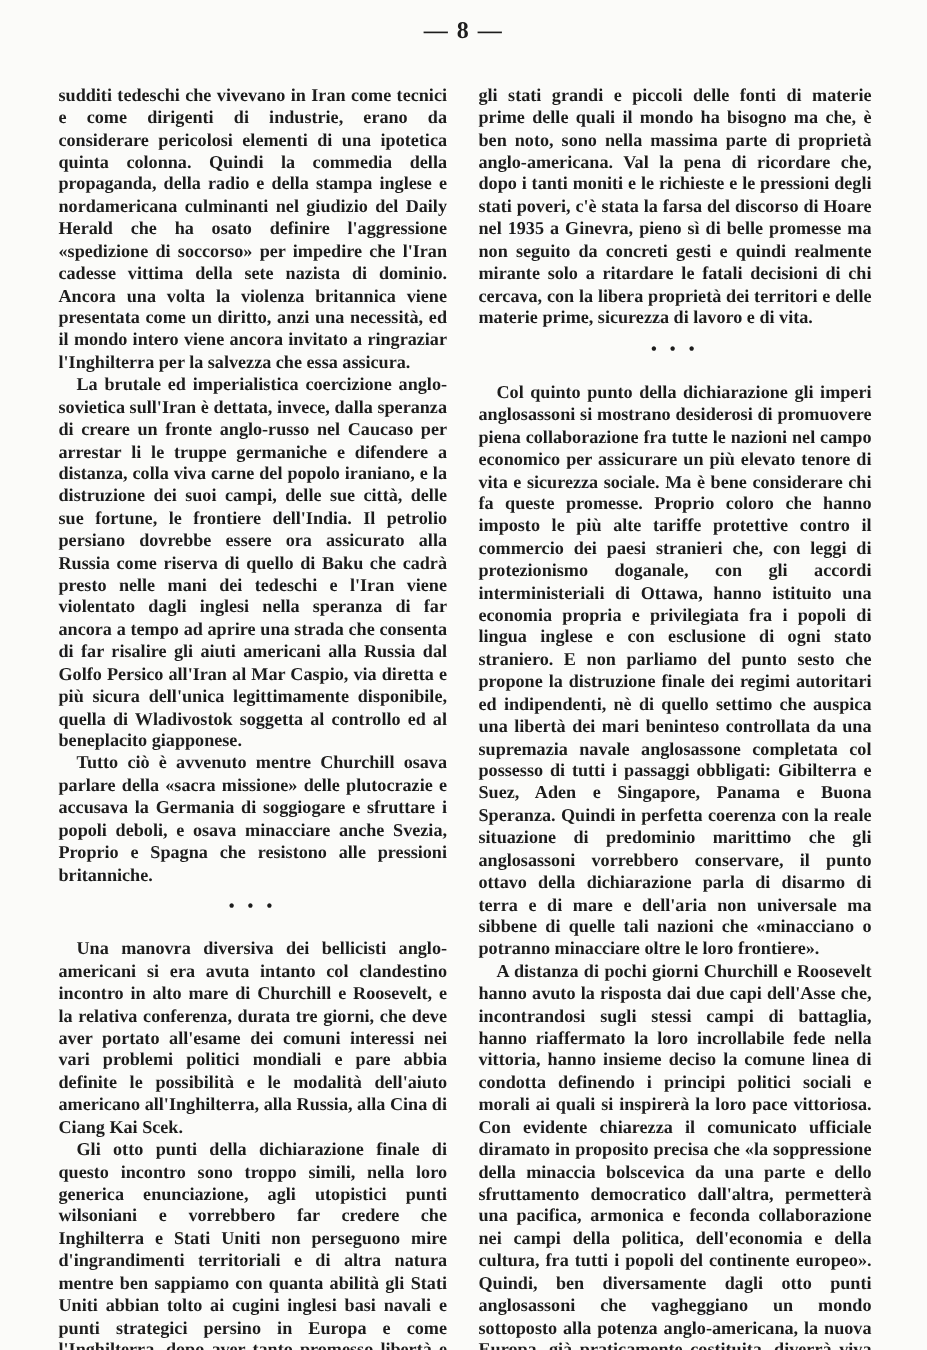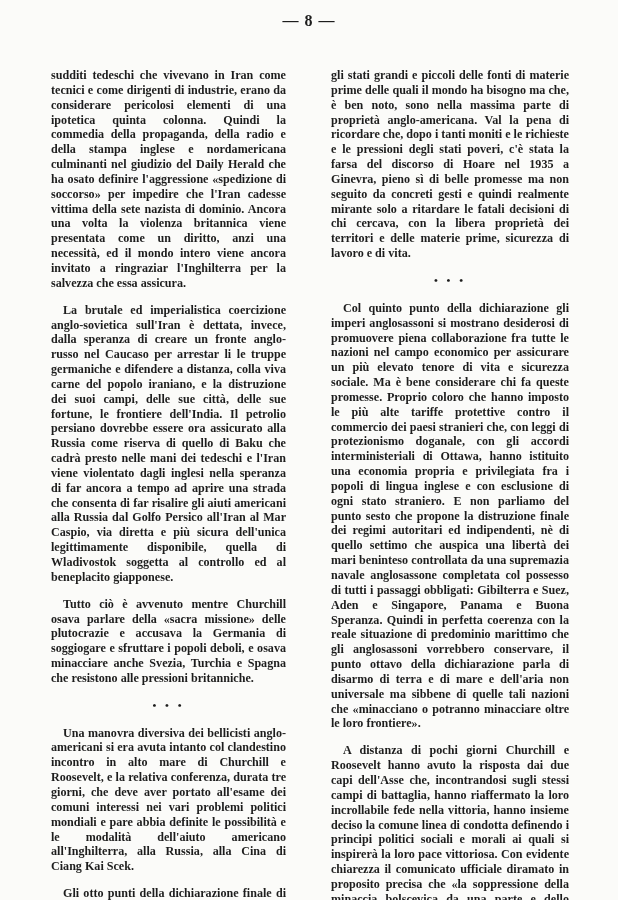--- a/index.html
+++ b/index.html
@@ -14,34 +14,34 @@
     position: absolute; top: 12px; left: 0; width: 618px;
     text-align: center; font-size: 16px; font-weight: bold; letter-spacing: 1px;
   }
   .col {
     position: absolute; top: 56px; width: 259px;
     font-size: 12.1px; line-height: 14.85px;
     text-align: justify; font-weight: bold;
   }
   .col.left { left: 39px; }
   .col.right { left: 319px; width: 262px; }
-  .col p { margin: 12px; text-indent: 12px; }
+  .col p { margin: 0; text-indent: 12px; }
   .col p.cont { text-indent: 0; }
   .sep { text-align: center; font-size: 11px; letter-spacing: 3px; margin: 7px 0 13px 0; }
 </style>
 </head>
 <body>
 
 <div class="page">
   <div class="pagenum">— 8 —</div>
 
   <div class="col left">
     <p class="cont">sudditi tedeschi che vivevano in Iran come tecnici e come dirigenti di industrie, erano da considerare pericolosi elementi di una ipotetica quinta colonna. Quindi la commedia della propaganda, della radio e della stampa inglese e nordamericana culminanti nel giudizio del Daily Herald che ha osato definire l'aggressione «spedizione di soccorso» per impedire che l'Iran cadesse vittima della sete nazista di dominio. Ancora una volta la violenza britannica viene presentata come un diritto, anzi una necessità, ed il mondo intero viene ancora invitato a ringraziar l'Inghilterra per la salvezza che essa assicura.</p>
     <p>La brutale ed imperialistica coercizione anglo-sovietica sull'Iran è dettata, invece, dalla speranza di creare un fronte anglo-russo nel Caucaso per arrestar li le truppe germaniche e difendere a distanza, colla viva carne del popolo iraniano, e la distruzione dei suoi campi, delle sue città, delle sue fortune, le frontiere dell'India. Il petrolio persiano dovrebbe essere ora assicurato alla Russia come riserva di quello di Baku che cadrà presto nelle mani dei tedeschi e l'Iran viene violentato dagli inglesi nella speranza di far ancora a tempo ad aprire una strada che consenta di far risalire gli aiuti americani alla Russia dal Golfo Persico all'Iran al Mar Caspio, via diretta e più sicura dell'unica legittimamente disponibile, quella di Wladivostok soggetta al controllo ed al beneplacito giapponese.</p>
-    <p>Tutto ciò è avvenuto mentre Churchill osava parlare della «sacra missione» delle plutocrazie e accusava la Germania di soggiogare e sfruttare i popoli deboli, e osava minacciare anche Svezia, Turchia e Spagna che resistono alle pressioni britanniche.</p>
+    <p>Tutto ciò è avvenuto mentre Churchill osava parlare della «sacra missione» delle plutocrazie e accusava la Germania di soggiogare e sfruttare i popoli deboli, e osava minacciare anche Svezia, Proprio e Spagna che resistono alle pressioni britanniche.</p>
     <div class="sep">• • •</div>
     <p>Una manovra diversiva dei bellicisti anglo-americani si era avuta intanto col clandestino incontro in alto mare di Churchill e Roosevelt, e la relativa conferenza, durata tre giorni, che deve aver portato all'esame dei comuni interessi nei vari problemi politici mondiali e pare abbia definite le possibilità e le modalità dell'aiuto americano all'Inghilterra, alla Russia, alla Cina di Ciang Kai Scek.</p>
     <p>Gli otto punti della dichiarazione finale di questo incontro sono troppo simili, nella loro generica enunciazione, agli utopistici punti wilsoniani e vorrebbero far credere che Inghilterra e Stati Uniti non perseguono mire d'ingrandimenti territoriali e di altra natura mentre ben sappiamo con quanta abilità gli Stati Uniti abbian tolto ai cugini inglesi basi navali e punti strategici persino in Europa e come l'Inghilterra, dopo aver tanto promesso libertà e giustizia agli arabi, si sia tenuta Palestina e Transgiordania, abbia messo le mani sull'Irak e sulla Siria, abbia giocato l'Egitto con una indegna commedia: riconoscendogli l'indipendenza, ma praticamente annullandogliela con clausole militari che, come ora si vede, hanno tolto a quel paese ogni libertà.</p>
 
   </div>
 
   <div class="col right">
     <p class="cont">gli stati grandi e piccoli delle fonti di materie prime delle quali il mondo ha bisogno ma che, è ben noto, sono nella massima parte di proprietà anglo-americana. Val la pena di ricordare che, dopo i tanti moniti e le richieste e le pressioni degli stati poveri, c'è stata la farsa del discorso di Hoare nel 1935 a Ginevra, pieno sì di belle promesse ma non seguito da concreti gesti e quindi realmente mirante solo a ritardare le fatali decisioni di chi cercava, con la libera proprietà dei territori e delle materie prime, sicurezza di lavoro e di vita.</p>
     <div class="sep">• • •</div>
     <p>Col quinto punto della dichiarazione gli imperi anglosassoni si mostrano desiderosi di promuovere piena collaborazione fra tutte le nazioni nel campo economico per assicurare un più elevato tenore di vita e sicurezza sociale. Ma è bene considerare chi fa queste promesse. Proprio coloro che hanno imposto le più alte tariffe protettive contro il commercio dei paesi stranieri che, con leggi di protezionismo doganale, con gli accordi interministeriali di Ottawa, hanno istituito una economia propria e privilegiata fra i popoli di lingua inglese e con esclusione di ogni stato straniero. E non parliamo del punto sesto che propone la distruzione finale dei regimi autoritari ed indipendenti, nè di quello settimo che auspica una libertà dei mari beninteso controllata da una supremazia navale anglosassone completata col possesso di tutti i passaggi obbligati: Gibilterra e Suez, Aden e Singapore, Panama e Buona Speranza. Quindi in perfetta coerenza con la reale situazione di predominio marittimo che gli anglosassoni vorrebbero conservare, il punto ottavo della dichiarazione parla di disarmo di terra e di mare e dell'aria non universale ma sibbene di quelle tali nazioni che «minacciano o potranno minacciare oltre le loro frontiere».</p>

